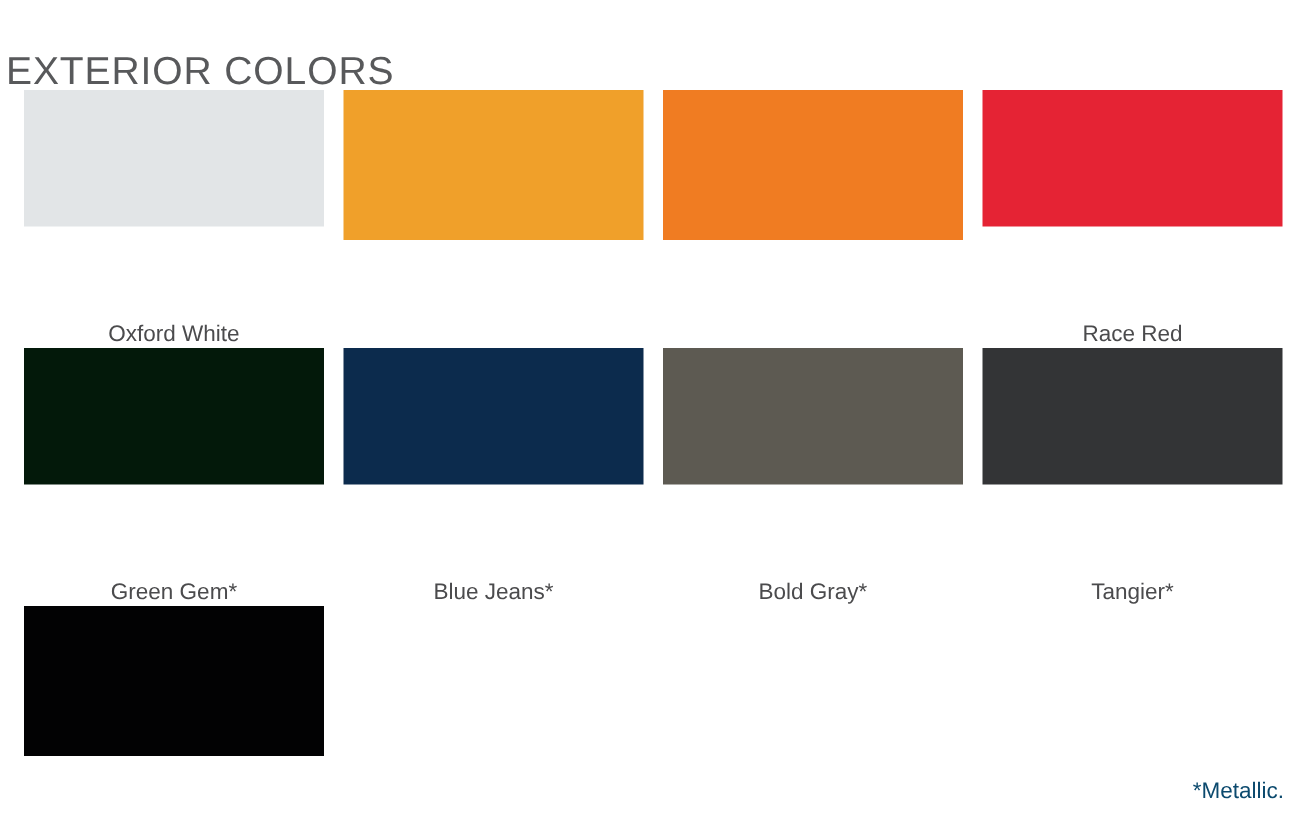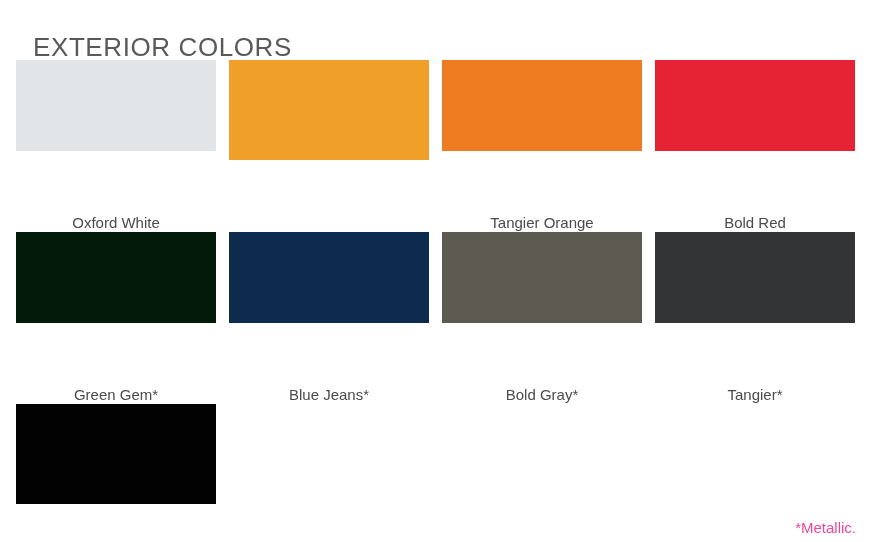--- a/index.html
+++ b/index.html
@@ -16,21 +16,21 @@
     overflow: hidden;
   }
   .page {
     position: relative;
     width: 869px;
     height: 542px;
     background: #ffffff;
   }
   .page-title {
     position: absolute;
-    left: 33px;
+    left: 4px;
     top: 17px;
     font-size: 26px;
     font-weight: 300;
     color: #58595b;
     letter-spacing: 0.6px;
     line-height: 1;
     white-space: nowrap;
     text-align: center;
   }
   .swatch-grid {
@@ -66,21 +66,21 @@
     font-weight: 400;
     color: #4b4b4d;
     line-height: 1.2;
     white-space: nowrap;
   }
   .footnote {
     position: absolute;
     right: 13px;
     top: 519px;
     font-size: 15px;
-    color: #ec4899;
+    color: #0c4a6e;
     line-height: 1.2;
     white-space: nowrap;
     text-align: right;
   }
 </style>
 </head>
 <body>
 
 <div class="page">
 
@@ -89,25 +89,24 @@
   <div class="swatch-grid">
       <div class="swatch-cell">
         <div class="swatch-chip" style="background-color: rgb(226, 229, 231);"></div>
         <div class="swatch-label">Oxford White</div>
       </div>
       <div class="swatch-cell">
         <div class="swatch-chip" style="background-color: rgb(240, 160, 42);"></div>
       </div>
       <div class="swatch-cell">
         <div class="swatch-chip" style="background-color: rgb(240, 124, 34);"></div>
-        <div class="swatch-label">Tangier Orange</div>
       </div>
       <div class="swatch-cell">
         <div class="swatch-chip" style="background-color: rgb(229, 35, 52);"></div>
-        <div class="swatch-label">Bold Red</div>
+        <div class="swatch-label">Race Red</div>
       </div>
       <div class="swatch-cell">
         <div class="swatch-chip" style="background-color: rgb(3, 25, 10);"></div>
         <div class="swatch-label">Green Gem*</div>
       </div>
       <div class="swatch-cell">
         <div class="swatch-chip" style="background-color: rgb(12, 43, 77);"></div>
         <div class="swatch-label">Blue Jeans*</div>
       </div>
       <div class="swatch-cell">

